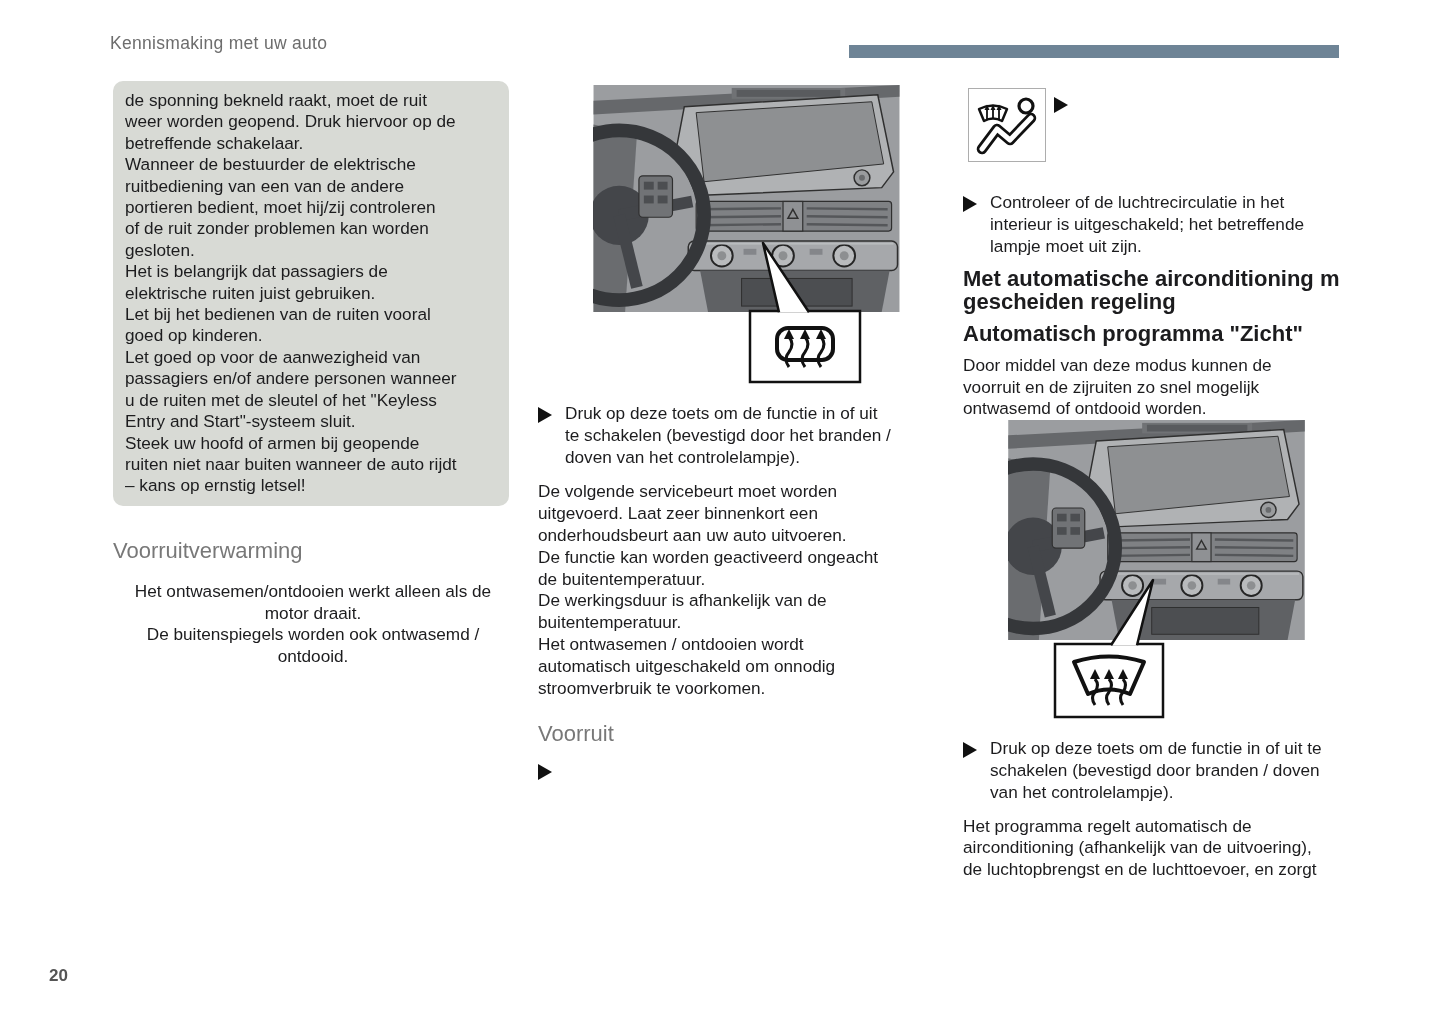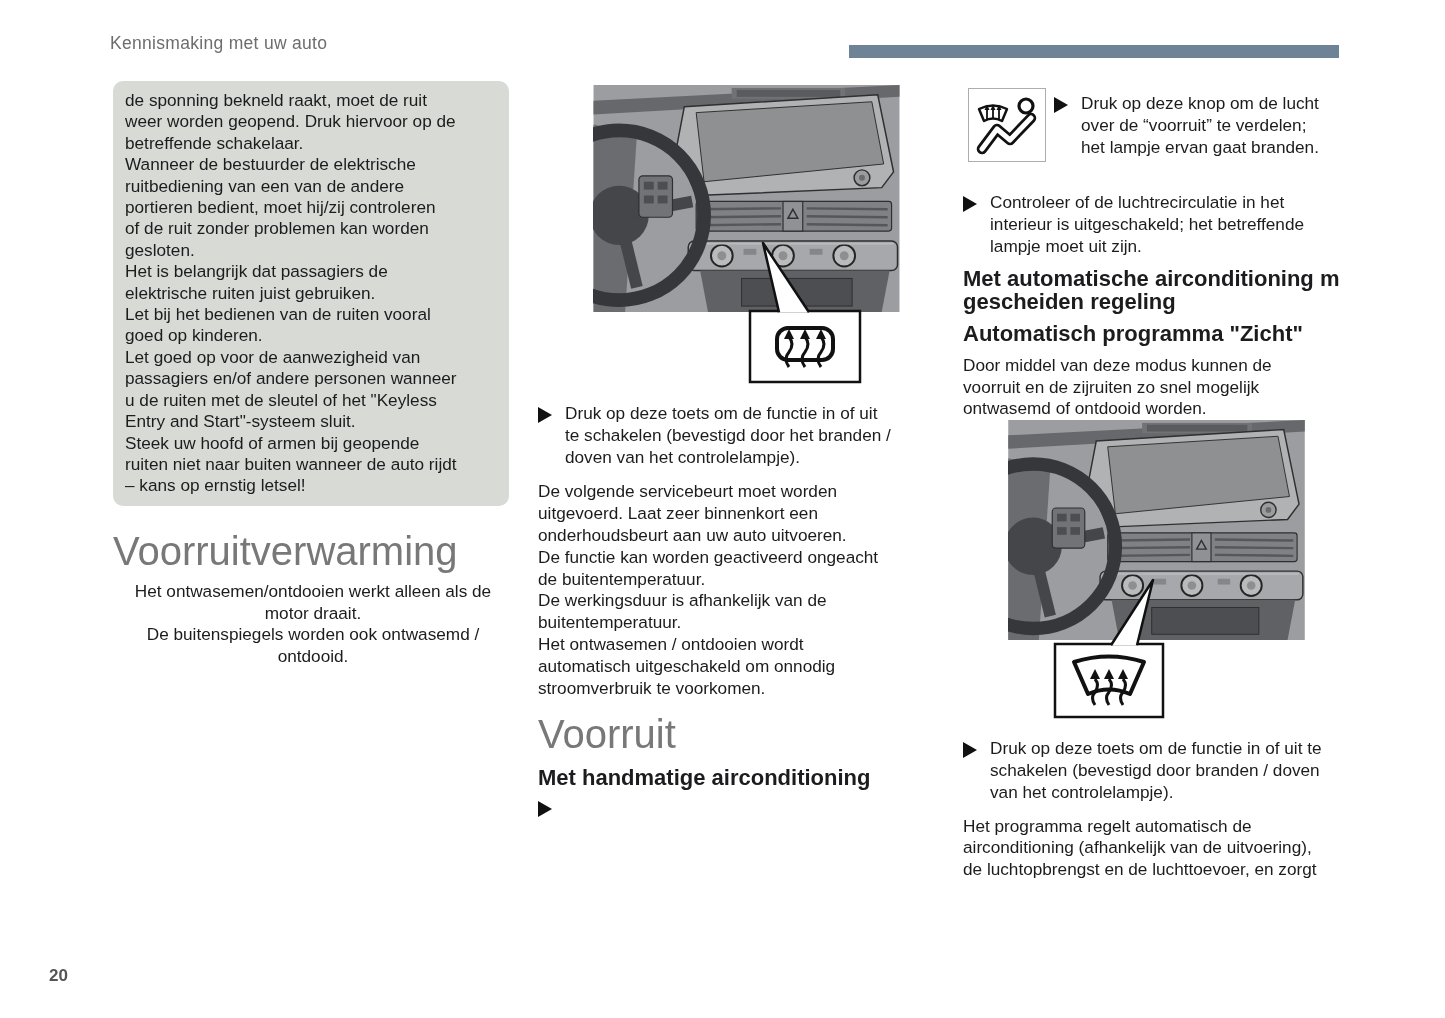--- a/index.html
+++ b/index.html
@@ -13,21 +13,21 @@
   .col-left{left:113px;top:81px;width:400px;}
   .col-mid{left:538px;top:85px;width:395px;}
   .col-right{left:963px;top:85px;width:448px;}
 
   .body{font-size:17.2px;line-height:21.8px;margin:0;color:#1c1c1e;}
   .pre{white-space:pre-line;}
 
   .warning-box{background:#d8dad5;border-radius:10px;padding:9px 14px 9px 12px;width:370px;}
   .warning-box .body{line-height:21.4px;}
 
-  .section-title{font-size:40px;line-height:38px;font-weight:500;color:#787878;margin:0;}
+  .section-title{font-size:22px;line-height:38px;font-weight:500;color:#787878;margin:0;}
   .col-left .section-title{margin-top:26px;}
   .col-left .intro{margin-top:11px;text-align:center;}
 
   .subheading{font-size:22px;line-height:22.5px;font-weight:bold;margin:0;}
 
   .bullet{display:flex;align-items:flex-start;}
   .arrow-icon{flex:none;width:0;height:0;border-left:14px solid #111;
               border-top:8px solid transparent;border-bottom:8px solid transparent;
               margin:4px 13px 0 0;}
 
@@ -162,21 +162,20 @@
 onderhoudsbeurt aan uw auto uitvoeren.
 De functie kan worden geactiveerd ongeacht
 de buitentemperatuur.
 De werkingsduur is afhankelijk van de
 buitentemperatuur.
 Het ontwasemen / ontdooien wordt
 automatisch uitgeschakeld om onnodig
 stroomverbruik te voorkomen.</p>
 
     <h1 class="section-title">Voorruit</h1>
-    <h2 class="subheading">Met handmatige airconditioning</h2>
 
     <div class="bullet bullet-3">
       <span class="arrow-icon"></span>
     </div>
   </div>
 
   <div class="col col-right">
 
     <div class="button-row">
       <div class="button-icon-box">
@@ -188,23 +187,20 @@
           <polygon points="21.5,21 26.5,21 24,15.5" fill="#111"></polygon>
           <line x1="30" y1="30" x2="30" y2="21" stroke="#111" stroke-width="1.8"></line>
           <polygon points="27.5,21 32.5,21 30,15.5" fill="#111"></polygon>
           <circle cx="57" cy="17" r="7" fill="none" stroke="#111" stroke-width="3.2"></circle>
           <path d="M13,60 L28,40 L41,51 L62,29" fill="none" stroke="#111" stroke-width="10.5" stroke-linecap="round" stroke-linejoin="round"></path>
           <path d="M13,60 L28,40 L41,51 L62,29" fill="none" stroke="#ffffff" stroke-width="5" stroke-linecap="round" stroke-linejoin="round"></path>
         </svg>
       </div>
       <div class="bullet">
         <span class="arrow-icon"></span>
-        <p class="body pre">Druk op deze knop om de lucht
-over de “voorruit” te verdelen;
-het lampje ervan gaat branden.</p>
       </div>
     </div>
 
     <div class="bullet bullet-2">
       <span class="arrow-icon"></span>
       <p class="body pre">Controleer of de luchtrecirculatie in het
 interieur is uitgeschakeld; het betreffende
 lampje moet uit zijn.</p>
     </div>
 

